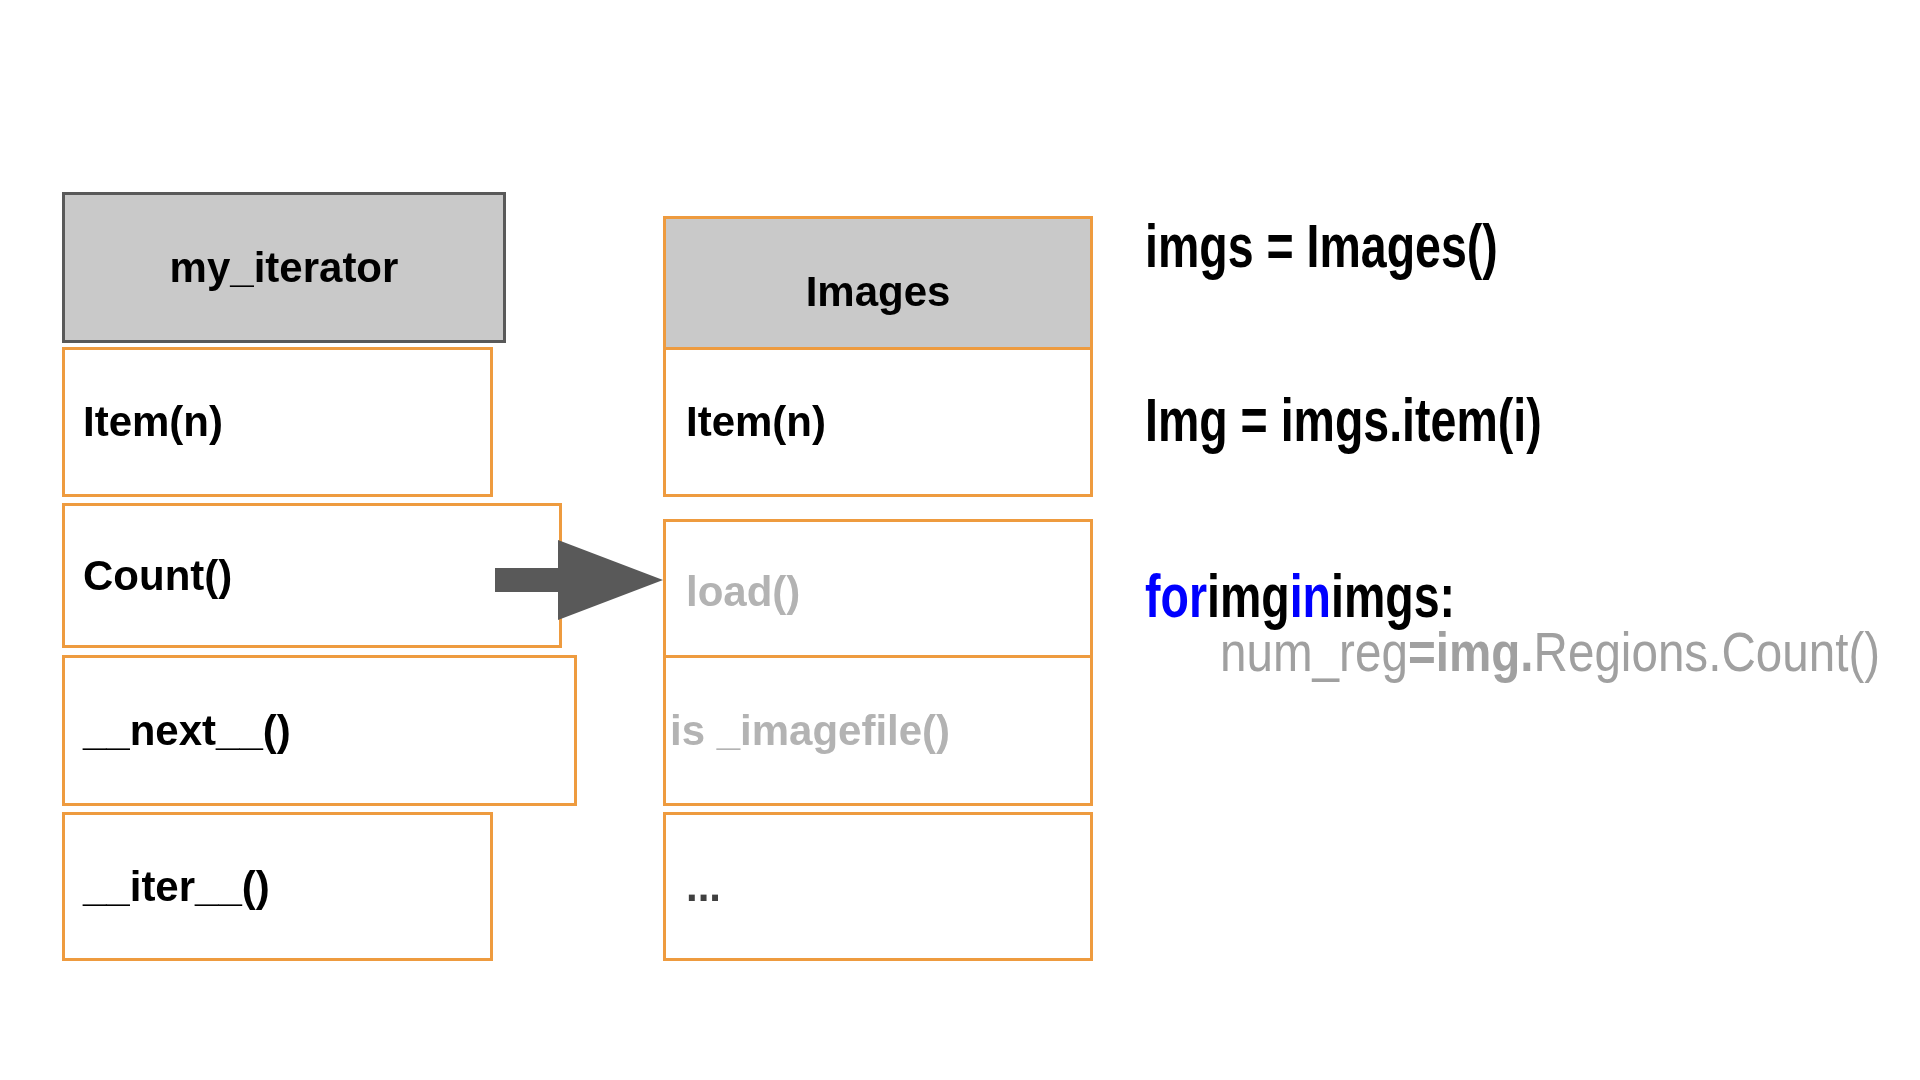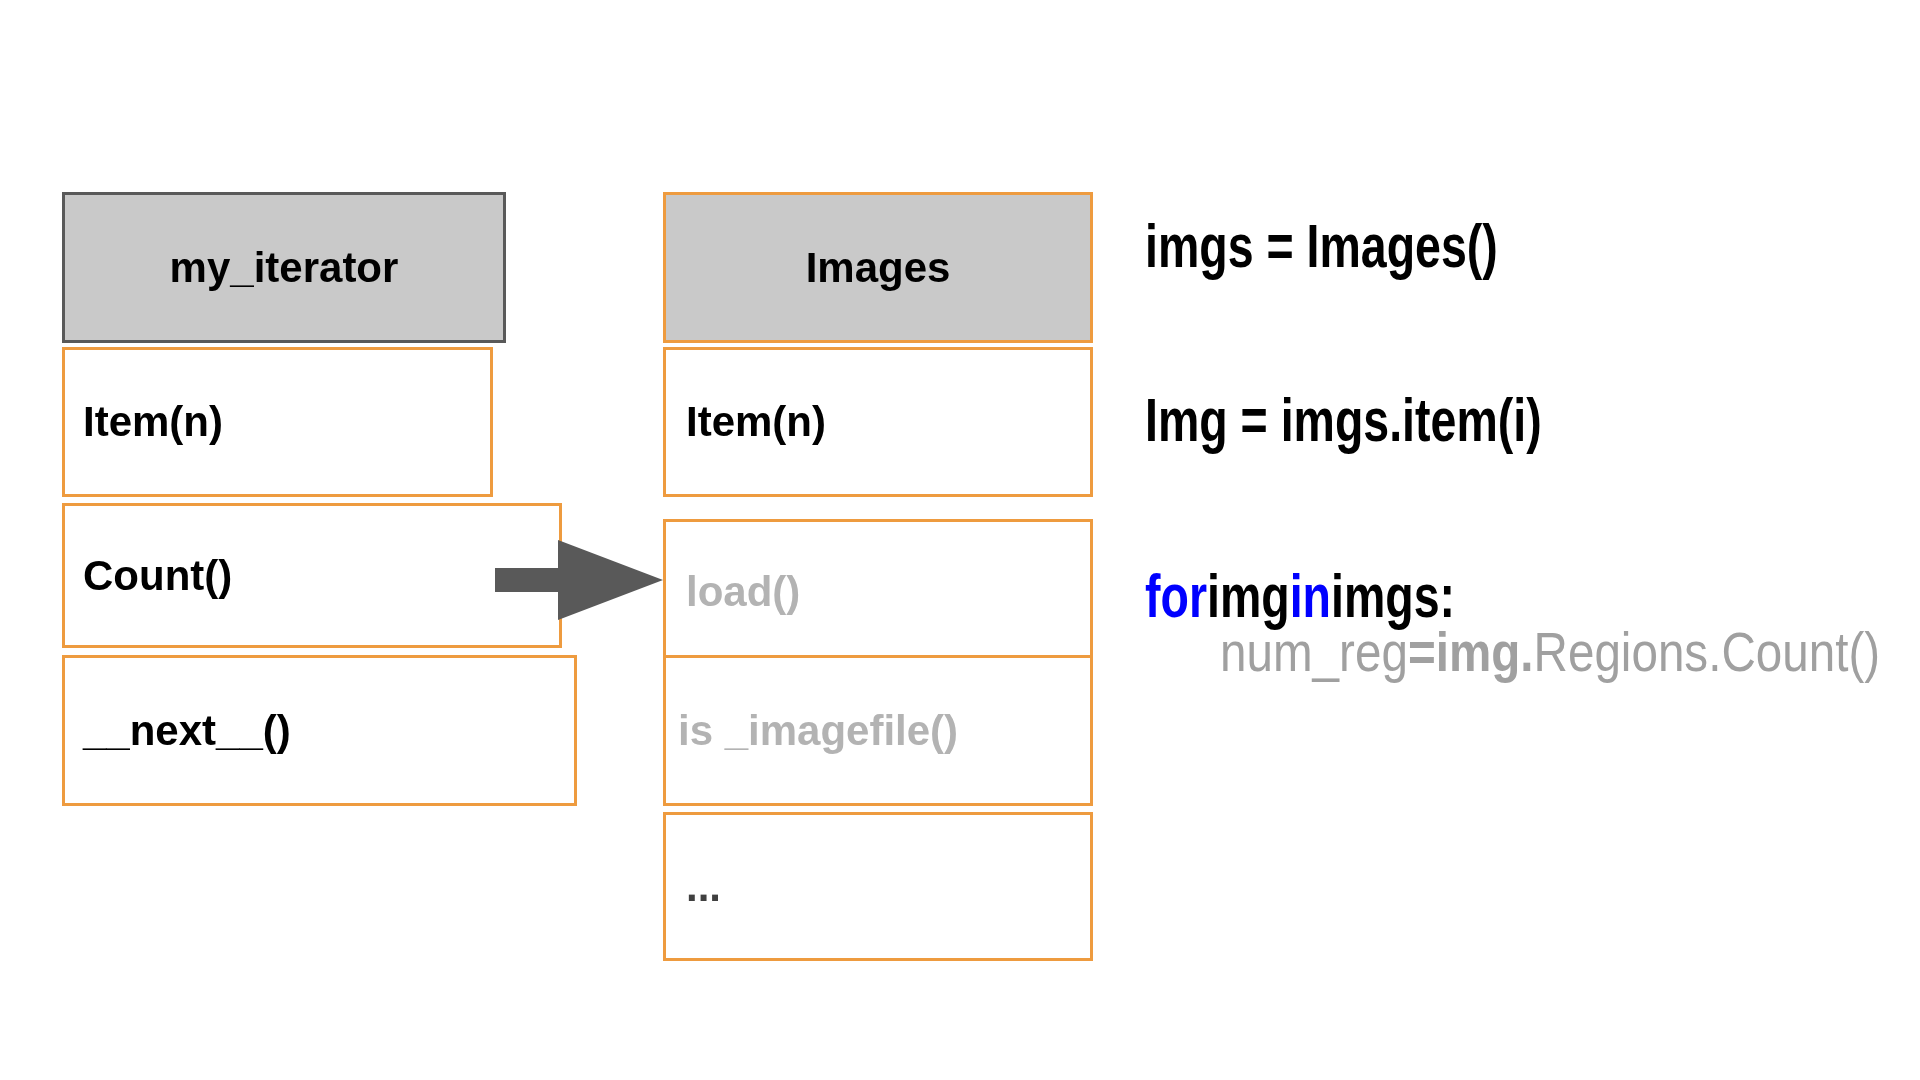--- a/index.html
+++ b/index.html
@@ -4,21 +4,21 @@
 <style>
   html,body{margin:0;padding:0;background:#ffffff;}
   .canvas{
     position:relative;width:1920px;height:1080px;background:#fff;overflow:hidden;
     font-family:"Liberation Sans","DejaVu Sans",sans-serif;
   }
   
   .tbox{position:absolute;box-sizing:border-box;background:#ffffff;display:flex;align-items:center;}
   .thead{justify-content:center;background:var(--c-header-fill);}
   .thead.dark{border:3px solid var(--c-dark-border);}
-  .thead.orange{border:3px solid var(--c-orange);}
+  .thead.orange{border:3px solid var(--c-orange);margin-top:24px;}
   .trow{border:3px solid var(--c-orange);padding-left:18px;}
   .cell-text{font-size:42px;font-weight:bold;color:#000;line-height:1;white-space:nowrap;}
   .muted{color:var(--c-muted);}
   .dots{color:var(--c-dots);}
   
   .arrow-svg{position:absolute;left:0;top:0;pointer-events:none;}
   
   .code-line{
     position:absolute;height:62px;display:flex;align-items:center;
     font-size:62px;font-weight:bold;line-height:1;white-space:nowrap;color:#000;
@@ -43,34 +43,37 @@
   </div>
 
   <div class="tbox trow" style="left:62px;top:503px;width:500px;height:145px;">
     <span class="cell-text">Count()</span>
   </div>
 
   <div class="tbox trow" style="left:62px;top:655px;width:515px;height:151px;">
     <span class="cell-text">__next__()</span>
   </div>
 
+  <div class="tbox trow" style="left:62px;top:812px;width:431px;height:149px;">
+    <span class="cell-text">__iter__()</span>
+  </div>
 
   <div class="tbox thead orange" style="left:663px;top:192px;width:430px;height:151px;">
     <span class="cell-text">Images</span>
   </div>
 
   <div class="tbox trow" style="left:663px;top:347px;width:430px;height:150px;padding-left:20px;">
     <span class="cell-text">Item(n)</span>
   </div>
 
   <div class="tbox trow" style="left:663px;top:503px;width:430px;height:145px;padding-left:20px;margin-top:16px;">
     <span class="cell-text muted">load()</span>
   </div>
 
-  <div class="tbox trow" style="left:663px;top:655px;width:430px;height:151px;padding-left:12px;">
+  <div class="tbox trow" style="left:663px;top:655px;width:430px;height:151px;padding-left:4px;">
     <span class="cell-text muted">is _imagefile()</span>
   </div>
 
   <div class="tbox trow" style="left:663px;top:812px;width:430px;height:149px;padding-left:20px;">
     <span class="cell-text dots">...</span>
   </div>
 
   <svg class="arrow-svg" width="1920" height="1080" viewBox="0 0 1920 1080">
     <polygon points="495,568 558,568 558,540 663,580 558,620 558,592 495,592" fill="#595959"></polygon>
   </svg>

